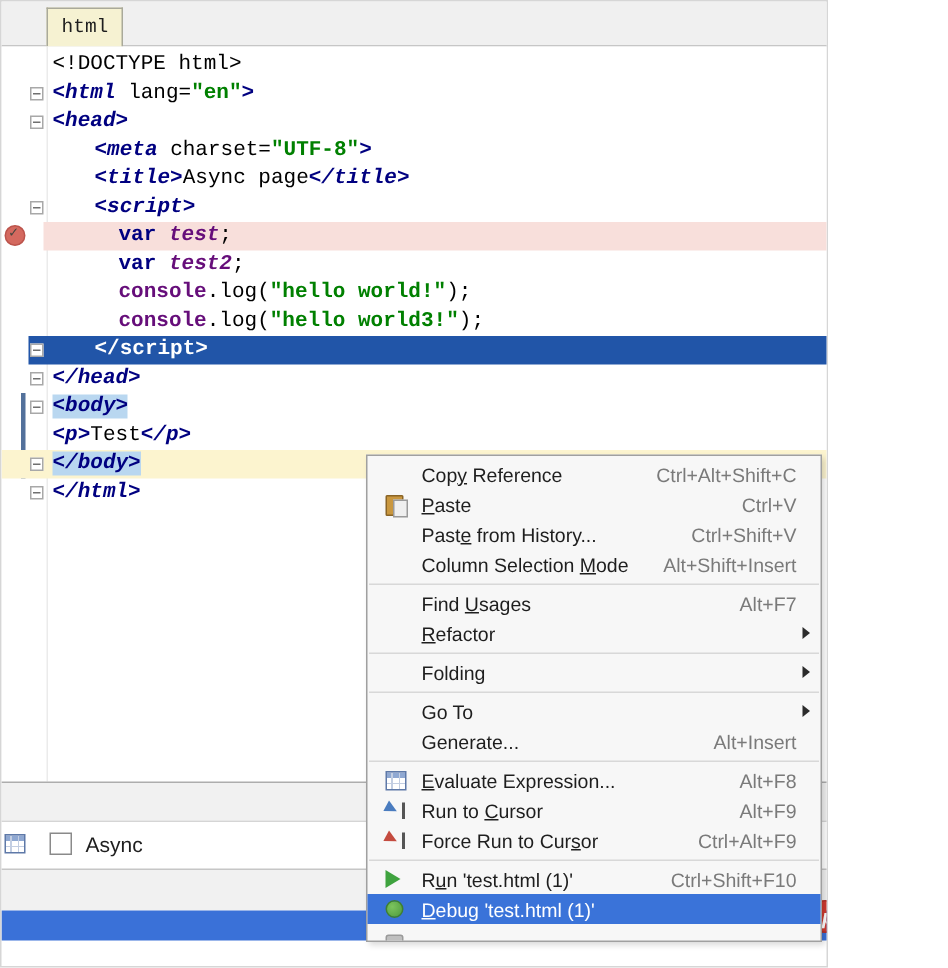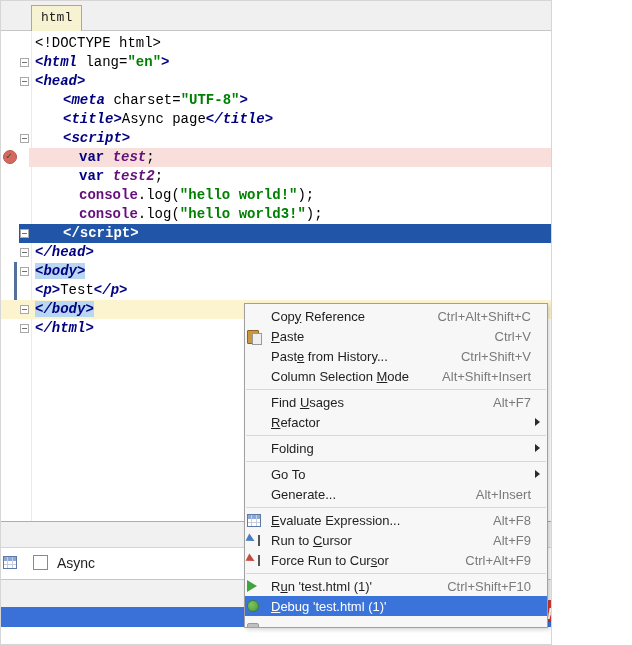--- a/index.html
+++ b/index.html
@@ -57,21 +57,21 @@
   #watermark { position:absolute; left:538px; top:599px; z-index:5; display:flex; align-items:center;text-decoration:underline; }
   #wm-badge { height:22px; padding:0 8px; background:#CF3A30; border:1px solid #B5332A; border-radius:11px;
               color:#FFF; font-style:italic; font-weight:bold; font-size:14px; line-height:20px; }
   #wm-text { margin-left:7px; font-size:17px; font-weight:bold; color:#3F4247; letter-spacing:2px;
              text-shadow:0 0 2px rgba(255,255,255,0.45); }
 
   
   #context-menu { position:absolute; left:243px; top:302px; width:304px; background:#F7F7F7;
                   border:1px solid #A0A0A0; padding-top:2px; z-index:10; font-size:13px; color:#1E1E1E;
                   box-shadow:2px 2px 4px rgba(0,0,0,0.15); }
-  .menu-item { height:20px; display:flex; align-items:center; padding:0 6px 0 2px; }
+  .menu-item { height:20px; display:flex; align-items:center; padding:0 6px 0 12px; }
   .menu-item.highlighted { background:#3A73D9; color:#FFFFFF; }
   .menu-item.partial { height:11px; overflow:hidden; align-items:flex-start; padding-top:3px; }
   .mi-icon { width:24px; height:16px; flex:none; position:relative; display:flex; align-items:center; }
   .mi-label { white-space:nowrap; }
   .mi-label .mn { text-decoration:underline; }
   .mi-spacer { flex:1; }
   .mi-shortcut { color:#7A7A7A; margin-left:22px; white-space:nowrap; }
   .mi-arrow { width:10px; height:20px; flex:none; position:relative; }
   .mi-arrow.has-arrow::after { content:""; position:absolute; right:1px; top:6px;
       border-left:5px solid #2B2B2B; border-top:4px solid transparent; border-bottom:4px solid transparent; }

